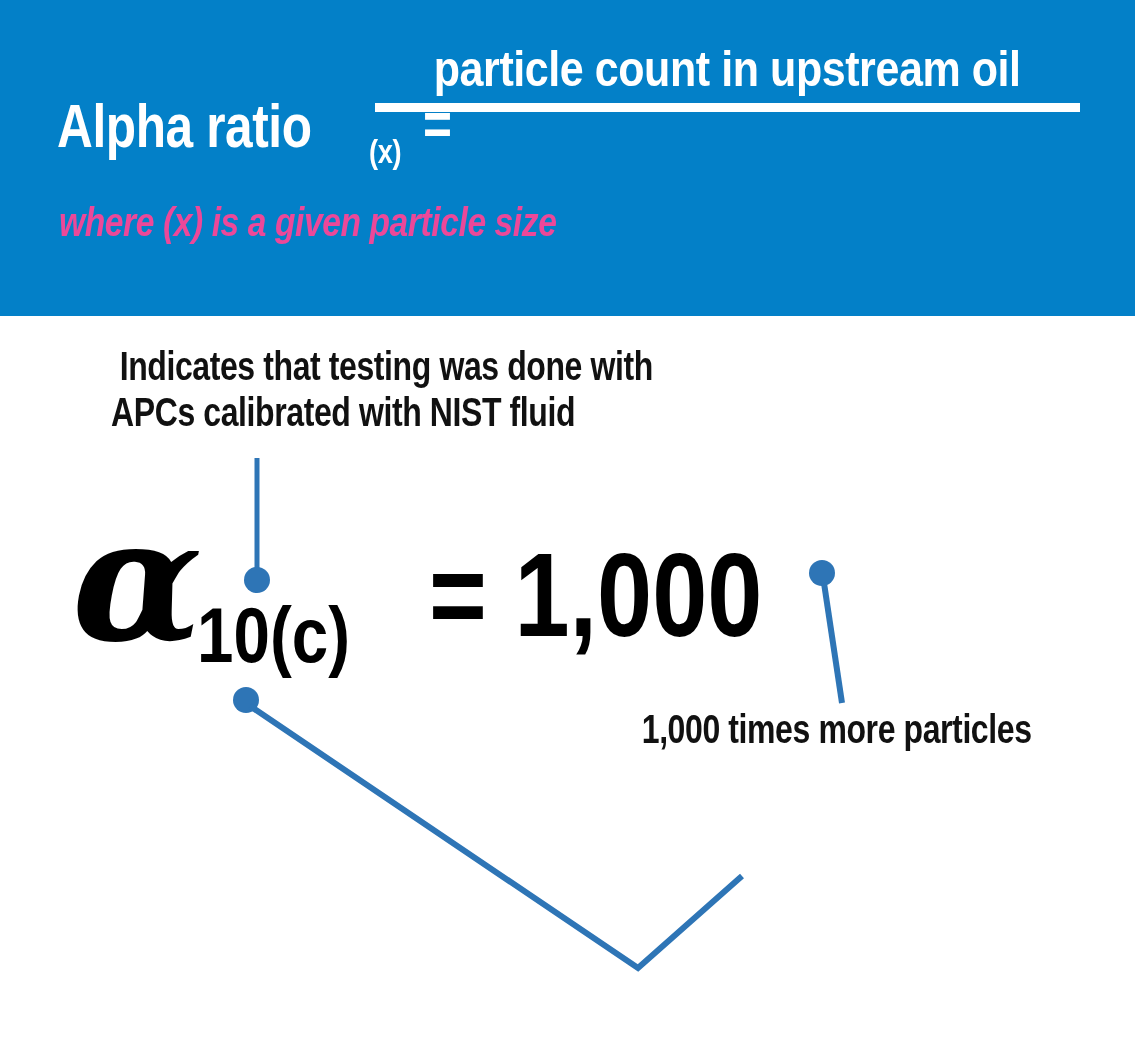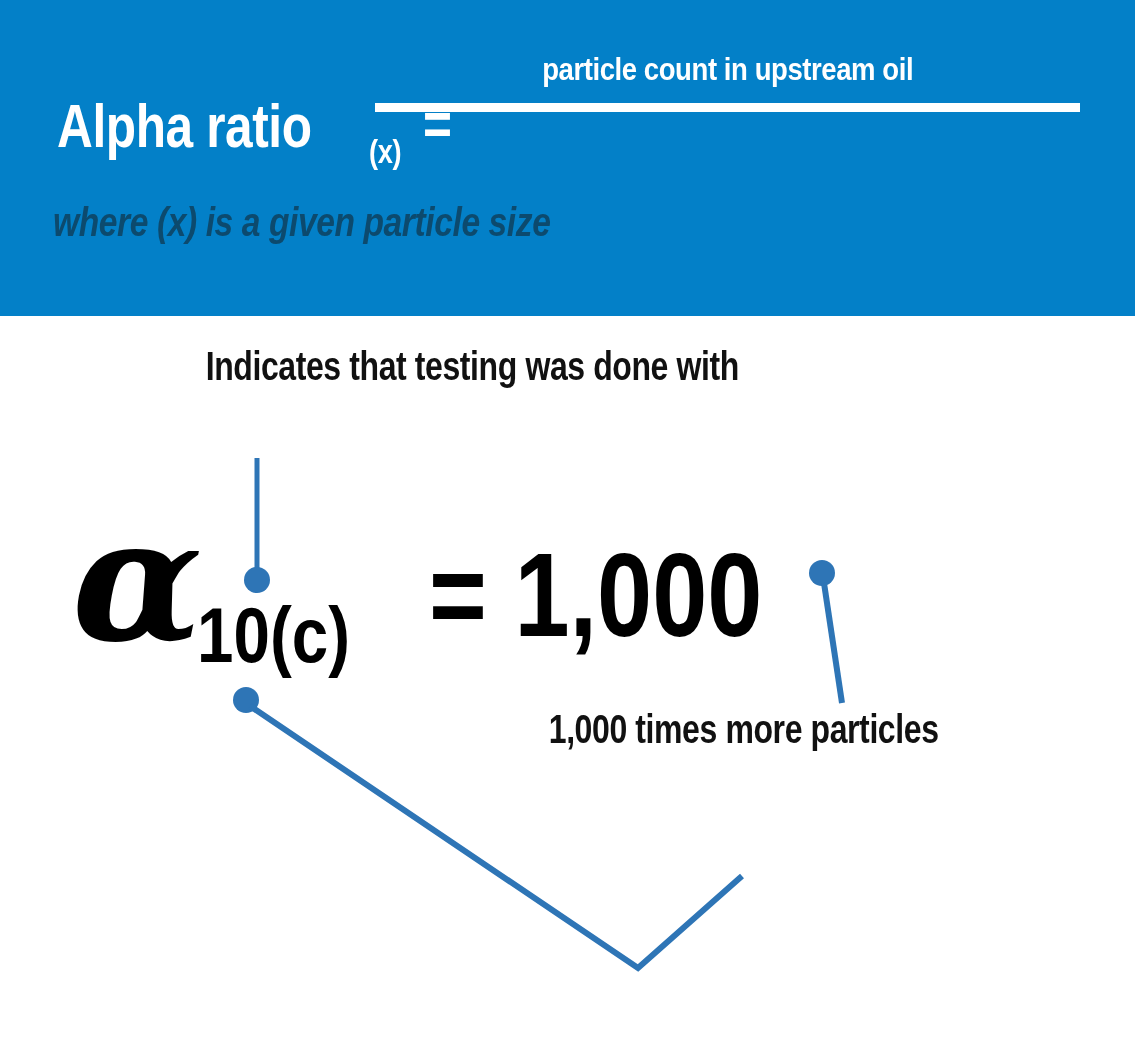--- a/index.html
+++ b/index.html
@@ -44,39 +44,39 @@
     font-size:62px;line-height:62px;
     position:relative;top:-2px;margin-left:8px;
   }
 
   
   .fraction{
     position:absolute;left:375px;top:42px;width:705px;
     color:#fff;text-align:center;
   }
   .fraction .num,.fraction .den{
-    font-size:32px;line-height:54px;
+    font-size:50px;line-height:54px;
   }
   .fraction .num .cond,.fraction .den .cond{transform:scaleX(.86);transform-origin:center center;}
   .fracbar{
     height:9px;background:#fff;margin:7px 0 7px 0;width:100%;
   }
 
   
   .whereline{
-    position:absolute;left:53px;top:200px;color:#0c4a6e;
+    position:absolute;left:59px;top:200px;color:#ec4899;
   }
   .whereline .cond{
     font-size:40px;line-height:44px;font-style:italic;transform:scaleX(.84) skewX(0deg);
   }
 
   
   .note-top{
-    position:absolute;left:36px;top:343px;width:770px;
-    color:#111;text-align:right;
+    position:absolute;left:53px;top:343px;width:770px;
+    color:#111;text-align:left;
   }
   .note-top .cond{
     font-size:40px;line-height:46px;transform:scaleX(.80);transform-origin:center center;
   }
 
   
   .alpha-eq{
     position:absolute;left:72px;top:505px;
     color:#000;display:flex;align-items:baseline;white-space:nowrap;
   }
@@ -92,21 +92,21 @@
   }
   .alpha-rhs{
     font-size:118px;line-height:118px;font-weight:700;
     margin-left:44px;position:relative;top:-4px;
     transform:scaleX(.84);transform-origin:left center;display:inline-block;
   }
 
   
   .note-right{
     position:absolute;left:500px;top:705px;width:580px;
-    color:#111;text-align:left;
+    color:#111;text-align:right;
   }
   .note-right .cond{
     font-size:40px;line-height:48px;transform:scaleX(.80);transform-origin:center center;
   }
 
   svg.lines{position:absolute;left:0;top:0;width:1135px;height:1040px;pointer-events:none;}
 </style>
 </head>
 <body>
 
@@ -126,20 +126,21 @@
     </div>
     <div class="fracbar"></div>
   </div>
 
   <div class="whereline">
     <span class="cond">where (x) is a given particle size</span>
   </div>
 
   <div class="note-top">
     <div><span class="cond">Indicates that testing was done with</span></div>
+    <div><span class="cond">APCs calibrated with NIST fluid</span></div>
   </div>
 
   <div class="alpha-eq">
     <span class="alpha-glyph">α</span>
     <span class="alpha-sub">10(c)</span>
     <span class="alpha-rhs">= 1,000</span>
   </div>
 
   <div class="note-right">
     <div><span class="cond">1,000 times more particles</span></div>

